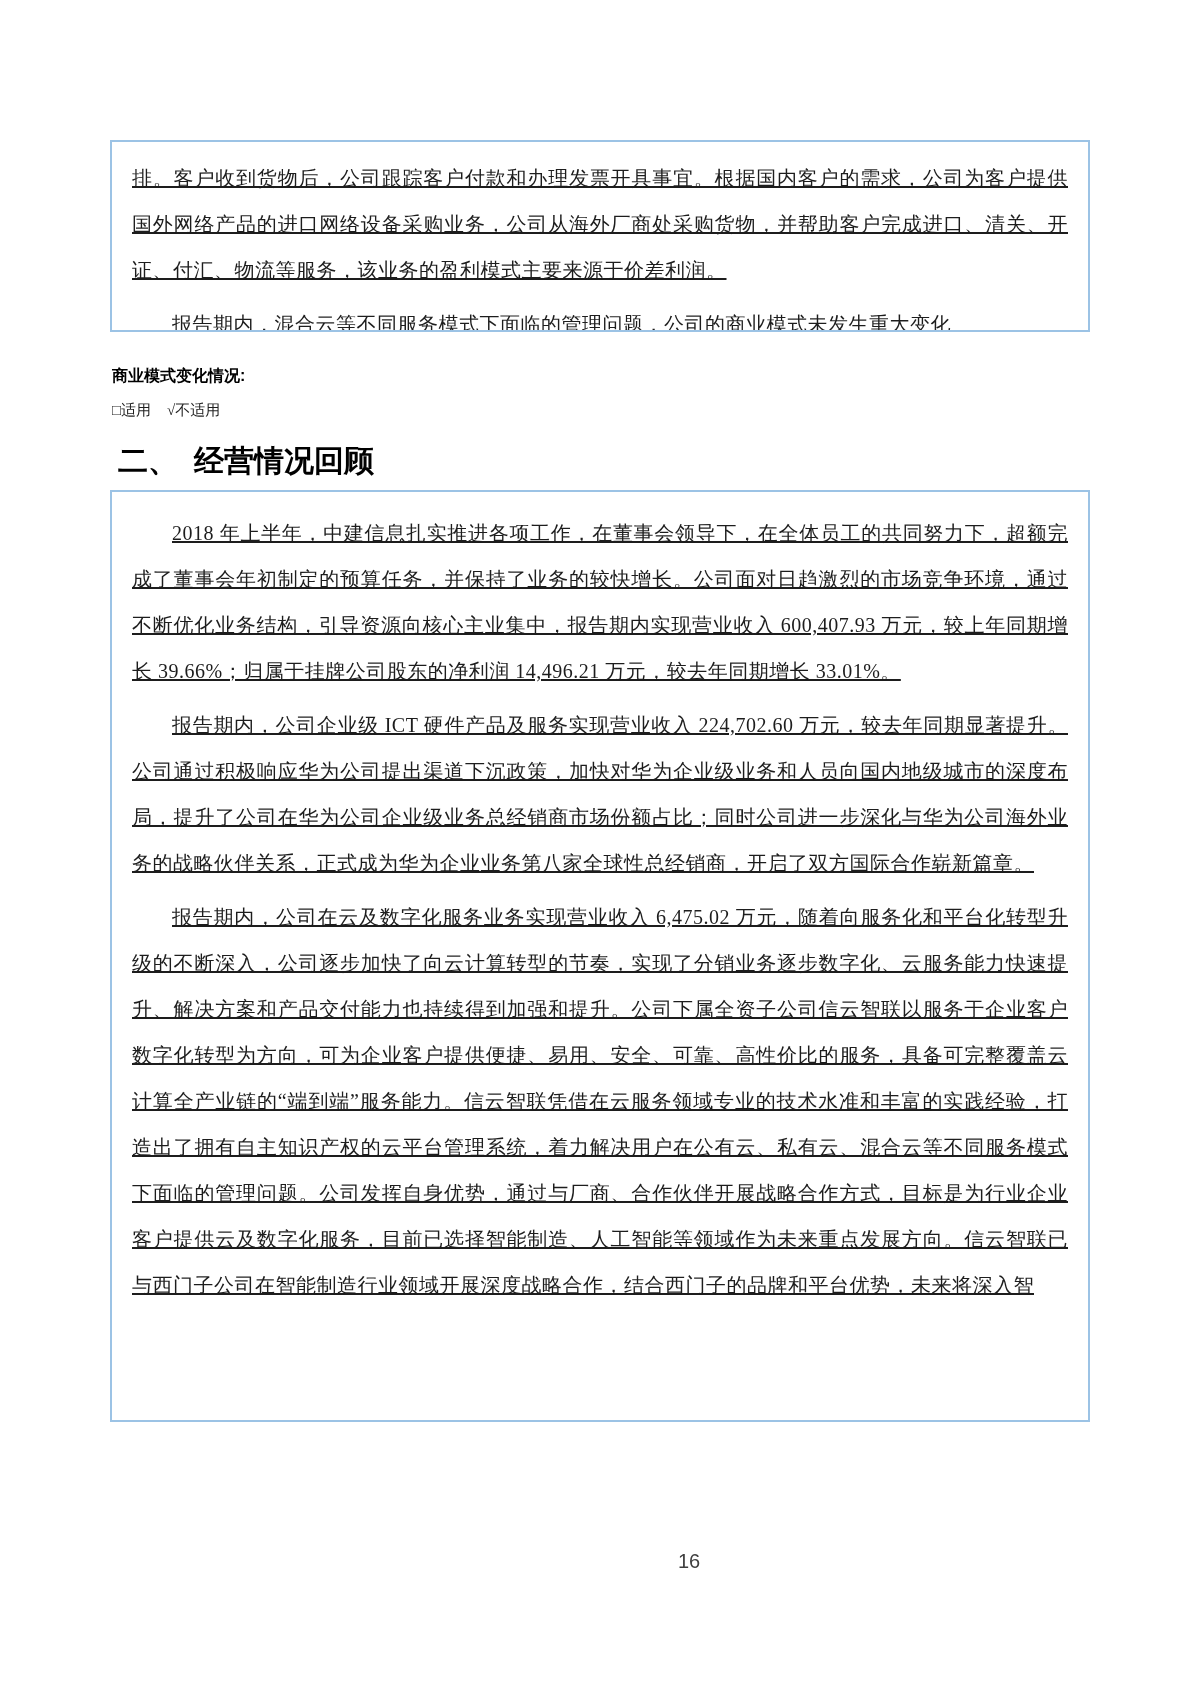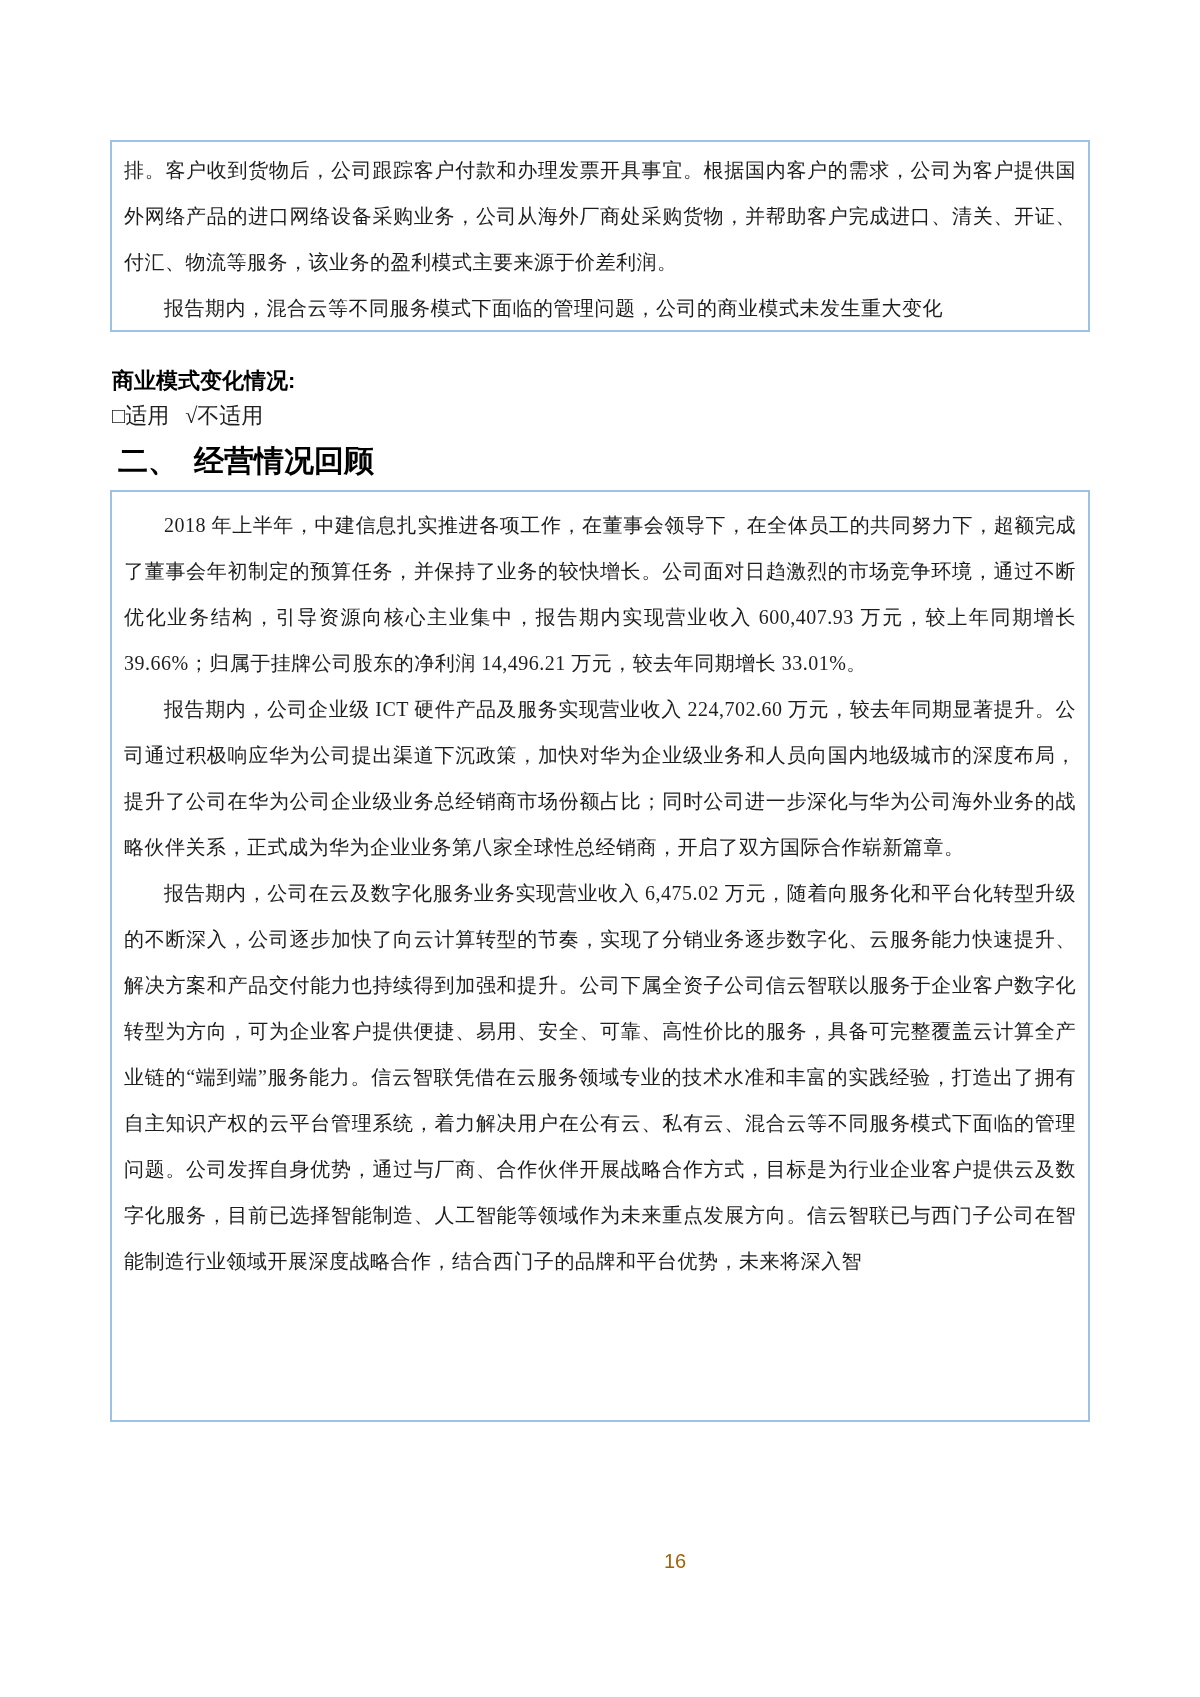--- a/index.html
+++ b/index.html
@@ -17,42 +17,43 @@
     left: 110px;
     width: 980px;
     border: 2px solid #9cc3e5;
     box-sizing: border-box;
     background: #ffffff;
     overflow: hidden;
   }
   .box-top    { top: 140px;  height: 192px; padding: 5px 12px; }
   .box-review { top: 490px;  height: 932px; padding: 10px 12px; }
   .text-box p {
-    margin: 0;
+    margin: 8px;
     font-size: 20px;
     line-height: 46px;
     text-align: justify;
     text-justify: inter-ideograph;
     letter-spacing: 0.5px;
+    text-decoration: underline;
   }
   .indent { text-indent: 2em; }
   .subheading {
     position: absolute;
     left: 112px;
     top: 366px;
     font-family: "Liberation Sans", "DejaVu Sans", sans-serif;
     font-weight: 700;
-    font-size: 22px;
+    font-size: 16px;
     color: #000000;
   }
   .applicability {
     position: absolute;
     left: 112px;
     top: 401px;
-    font-size: 22px;
+    font-size: 15px;
     color: #1d1d1d;
   }
   .applicability .opt-checked { margin-left: 16px; }
   .section-heading {
     position: absolute;
     left: 118px;
     top: 441px;
     font-family: "Liberation Sans", "DejaVu Sans", sans-serif;
     font-weight: 700;
     font-size: 30px;
@@ -60,24 +61,24 @@
   }
   .section-heading .section-num {
     display: inline-block;
     width: 76px;
   }
   .page-number {
     position: absolute;
     left: 664px;
     top: 1550px;
     width: 50px;
-    text-align: left;
+    text-align: center;
     font-family: "Liberation Sans", "DejaVu Sans", sans-serif;
     font-size: 20px;
-    color: #a16207;
+    color: #404040;
   }
 </style>
 </head>
 <body>
 
 <div class="page">
 
   <div class="text-box box-top">
     <p>排。客户收到货物后，公司跟踪客户付款和办理发票开具事宜。根据国内客户的需求，公司为客户提供国外网络产品的进口网络设备采购业务，公司从海外厂商处采购货物，并帮助客户完成进口、清关、开证、付汇、物流等服务，该业务的盈利模式主要来源于价差利润。</p>
     <p class="indent">报告期内，混合云等不同服务模式下面临的管理问题，公司的商业模式未发生重大变化</p>

